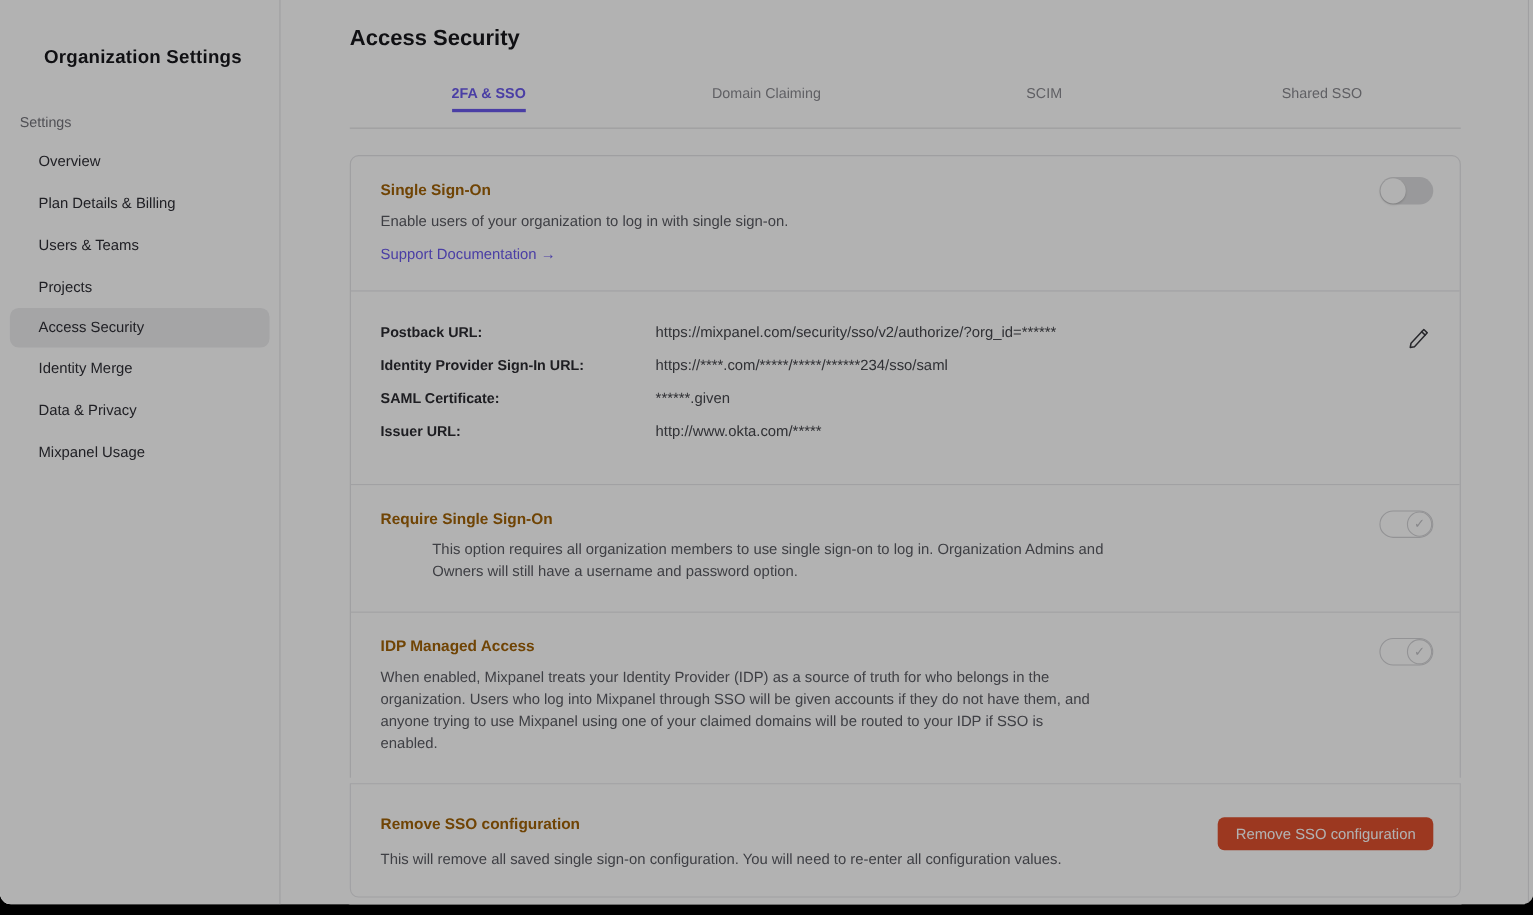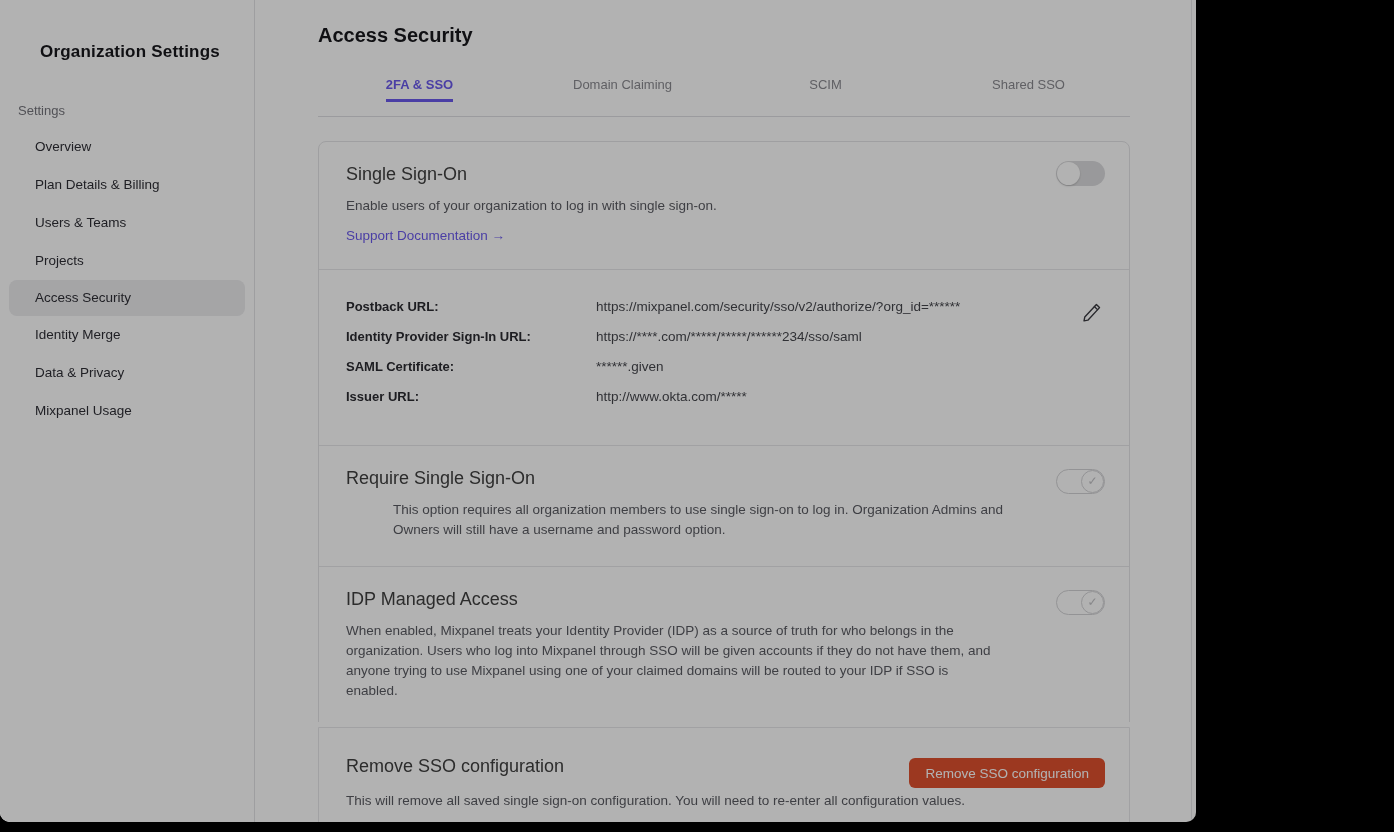--- a/index.html
+++ b/index.html
@@ -1,38 +1,38 @@
 <!DOCTYPE html>
 <html><head>
 <meta charset="utf-8">
 <style>
   html,body{margin:0;padding:0;}
   body{width:1394px;height:832px;background:#000;font-family:"Liberation Sans",sans-serif;overflow:hidden;}
-  .app{position:relative;width:1196px;height:822px;background:#fff;border-radius:0 0 10px 10px;overflow:hidden;}
+  .app{position:relative;width:1394px;height:822px;background:#fff;border-radius:0 0 10px 10px;overflow:hidden;}
   .window-edge{position:absolute;right:4px;top:0;bottom:0;width:1px;background:#E6E6E9;z-index:5;}
 
   
   .sidebar{position:absolute;left:0;top:0;width:255px;height:100%;background:#fff;border-right:1px solid #E3E3E6;box-sizing:border-box;z-index:1;}
   .sidebar-title{margin:42px 0 0 40px;font-size:17px;font-weight:bold;color:#17171C;letter-spacing:.2px;}
   .settings-label{margin:41px 0 10px 18px;font-size:13px;color:#75757C;}
   .side-item{height:38px;line-height:38px;padding-left:35px;font-size:13.5px;color:#2F2F36;cursor:pointer;}
   .side-item.active{background:#ECECEE;border-radius:8px;margin:0 9px;padding-left:26px;height:36px;line-height:36px;}
 
   
   .main{position:absolute;left:256px;top:0;right:0;bottom:0;z-index:1;}
   .page-title{margin:24px 0 0 62px;font-size:20px;font-weight:bold;color:#17171C;}
   .tabs{display:flex;margin:22px 66px 0 62px;border-bottom:1px solid #DFDFE2;}
   .tab{flex:1;text-align:center;font-size:13px;color:#8A8A90;padding:8px 0 14px;cursor:pointer;}
   .tab.active{color:#6B5AEC;font-weight:bold;}
   .tab.active .tab-label{display:inline-block;padding-bottom:7px;border-bottom:3px solid #6B5AEC;}
 
   .card{margin:24px 66px 0 62px;border:1px solid #E4E4E7;border-radius:8px;background:#fff;}
   .row{position:relative;border-top:1px solid #E7E7EA;padding:22px 24px 26px 27px;}
   .row:first-child{border-top:none;}
-  .row-title{font-size:18px;font-weight:normal;color:#404040;}
+  .row-title{font-size:14px;font-weight:bold;color:#a16207;}
   .row-desc{margin-top:11px;font-size:13.5px;color:#5A5B62;line-height:20px;}
   .link{margin-top:12px;font-size:13.5px;color:#6B5AEC;cursor:pointer;}
   .w640{max-width:640px;margin-left:47px;} .w655{max-width:655px;}
 
   
   .row.config{padding:28px 24px 27px 27px;}
   .field{display:flex;margin-bottom:13px;}
   .field:last-child{margin-bottom:0;}
   .field-label{width:250px;font-size:13px;font-weight:bold;color:#2B2B31;line-height:17px;}
   .field-value{font-size:13.5px;color:#46474D;line-height:17px;}

